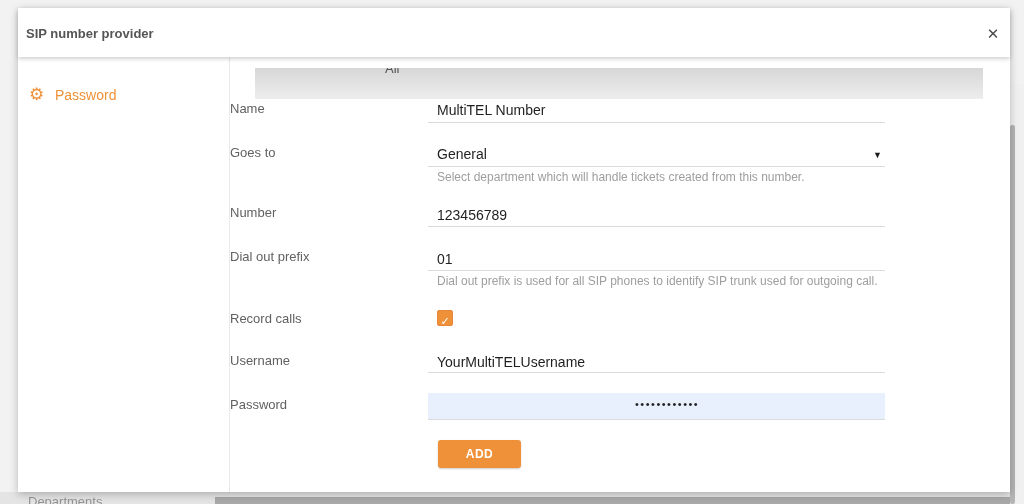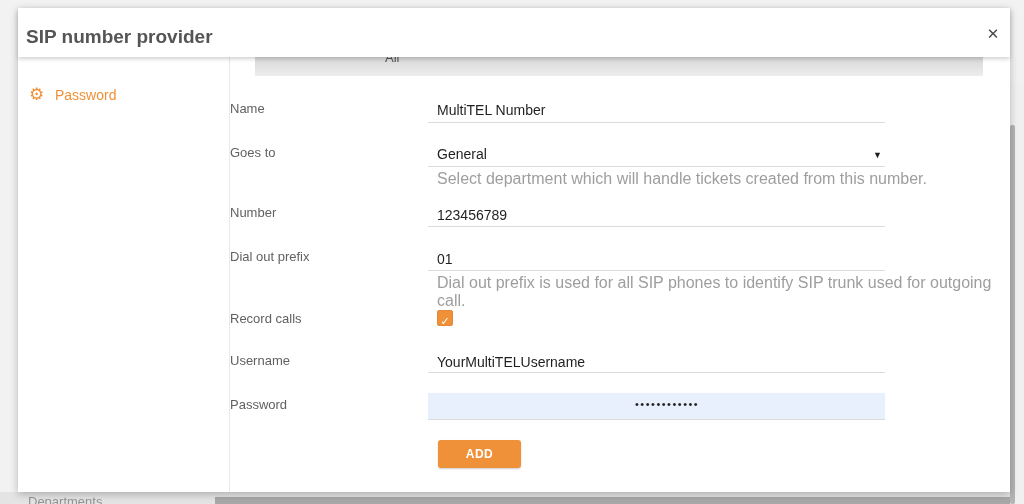--- a/index.html
+++ b/index.html
@@ -14,42 +14,42 @@
   .bg-bottom-bar { position:absolute; left:215px; top:497px; width:795px; height:7px; background:#a8a8a8; }
   .page-scroll-track { position:absolute; right:0; top:84px; width:14px; height:420px; background:#f0f0f0; }
   .page-scroll-thumb { position:absolute; left:0; top:41px; width:5px; height:379px; background:#b5b5b5; border-radius:2px; }
 
   
   .modal { position:absolute; left:18px; top:8px; width:992px; height:484px;
     background:#ffffff; box-shadow:0 2px 8px rgba(0,0,0,.25); }
 
   .modal-header { position:absolute; left:0; top:0; width:100%; height:49px; background:#fff;
     box-shadow:0 2px 4px rgba(0,0,0,.18); z-index:5; }
-  .modal-title { position:absolute; left:8px; top:18px; font-size:19px; font-weight:bold; color:#555; }
+  .modal-title { position:absolute; left:8px; top:18px; font-size:13px; font-weight:bold; color:#555; }
   .close-btn { position:absolute; right:6px; top:15px; width:22px; height:22px; text-align:center;
     font-size:15px; color:#4a4a4a; cursor:pointer; line-height:22px; }
 
   
   .sidebar { position:absolute; left:0; top:49px; width:212px; bottom:0; background:#fff;
     border-right:1px solid #e9e9e9; z-index:2; }
   .sidebar-item { position:absolute; left:0; top:26px; width:100%; height:24px; cursor:pointer; }
   .gear-icon { position:absolute; left:11px; top:2px; font-size:17px; color:var(--accent,#ef9138); line-height:20px; }
   .sidebar-label { position:absolute; left:37px; top:4px; font-size:14px; font-weight:500; color:var(--accent,#ef9138); }
 
   
   .panel { position:absolute; left:212px; top:49px; width:780px; bottom:0; background:#fff; overflow:hidden; }
 
-  .filter-bar { position:absolute; left:25px; top:0; width:728px; height:19px; overflow:hidden;
+  .filter-bar { position:absolute; left:25px; top:11px; width:728px; height:31px; overflow:hidden;
     background:linear-gradient(#d7d7d7,#ededed);text-align:right; }
   .filter-bar-label { position:absolute; left:130px; top:-7px; font-size:13px; color:#555; }
 
   .flabel { position:absolute; left:0; width:172px; font-size:13px; color:#616161; }
   .fvalue { position:absolute; left:207px; font-size:14px; color:#1f1f1f; }
   .uline  { position:absolute; left:198px; width:457px; height:1px; background:#dbdbdb; }
-  .helper { position:absolute; left:207px; font-size:16px; color:#9e9e9e; }
+  .helper { position:absolute; left:207px; font-size:12px; color:#9e9e9e; }
   .caret  { position:absolute; left:643px; font-size:9px; color:#1c1c1c; cursor:pointer; }
 
   .checkbox { position:absolute; left:207px; width:16px; height:16px; background:var(--accent,#ef9138);
     border:1px solid #e8863a; border-radius:2px; cursor:pointer; text-align:center; }
   .check-glyph { font-size:11px; color:#fff; line-height:15px; }
 
   .autofill-bg { position:absolute; left:198px; width:457px; height:26px; background:var(--autofill-bg,#e8f0fe); }
   .pw-dots { position:absolute; left:207px; font-size:11px; letter-spacing:1.5px; color:#222; }
 
   .add-btn { position:absolute; left:208px; top:383px; width:83px; height:28px;

